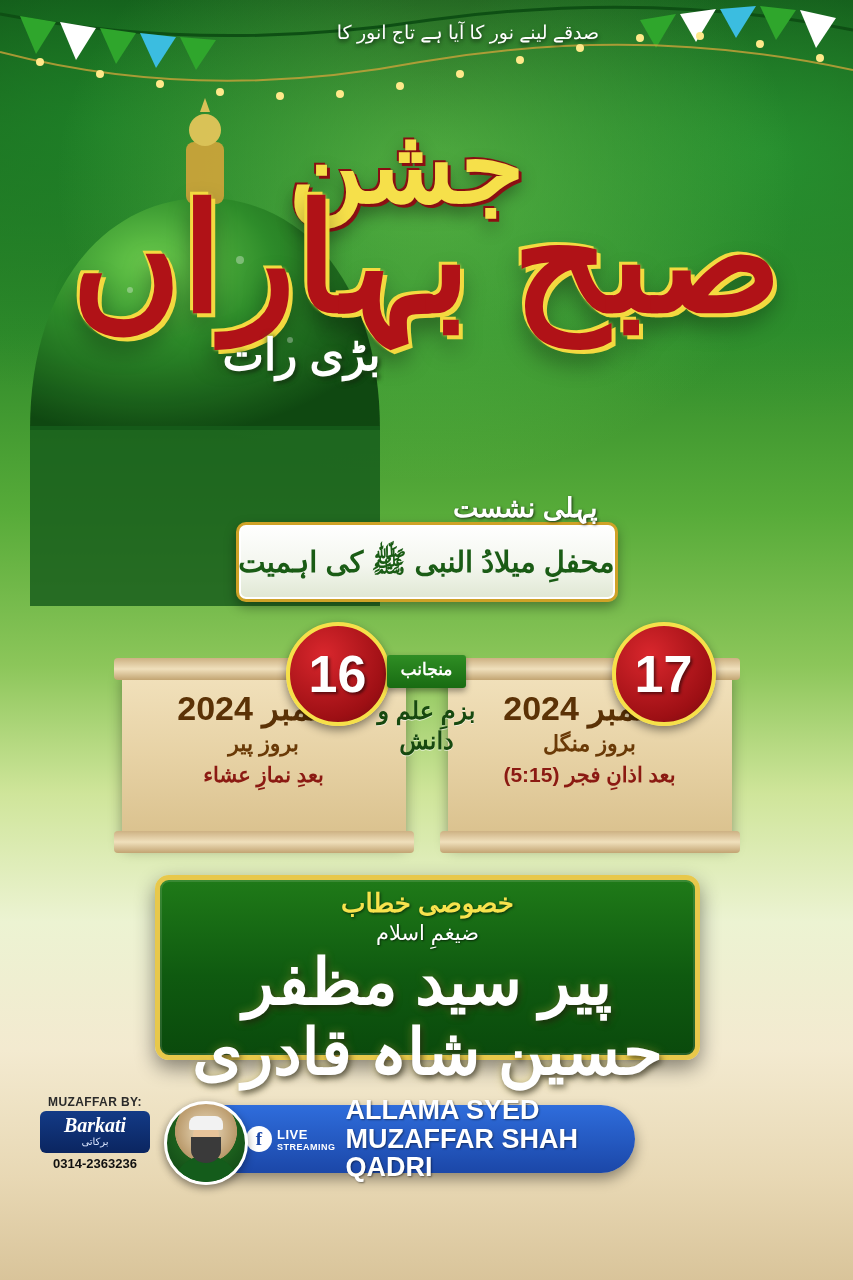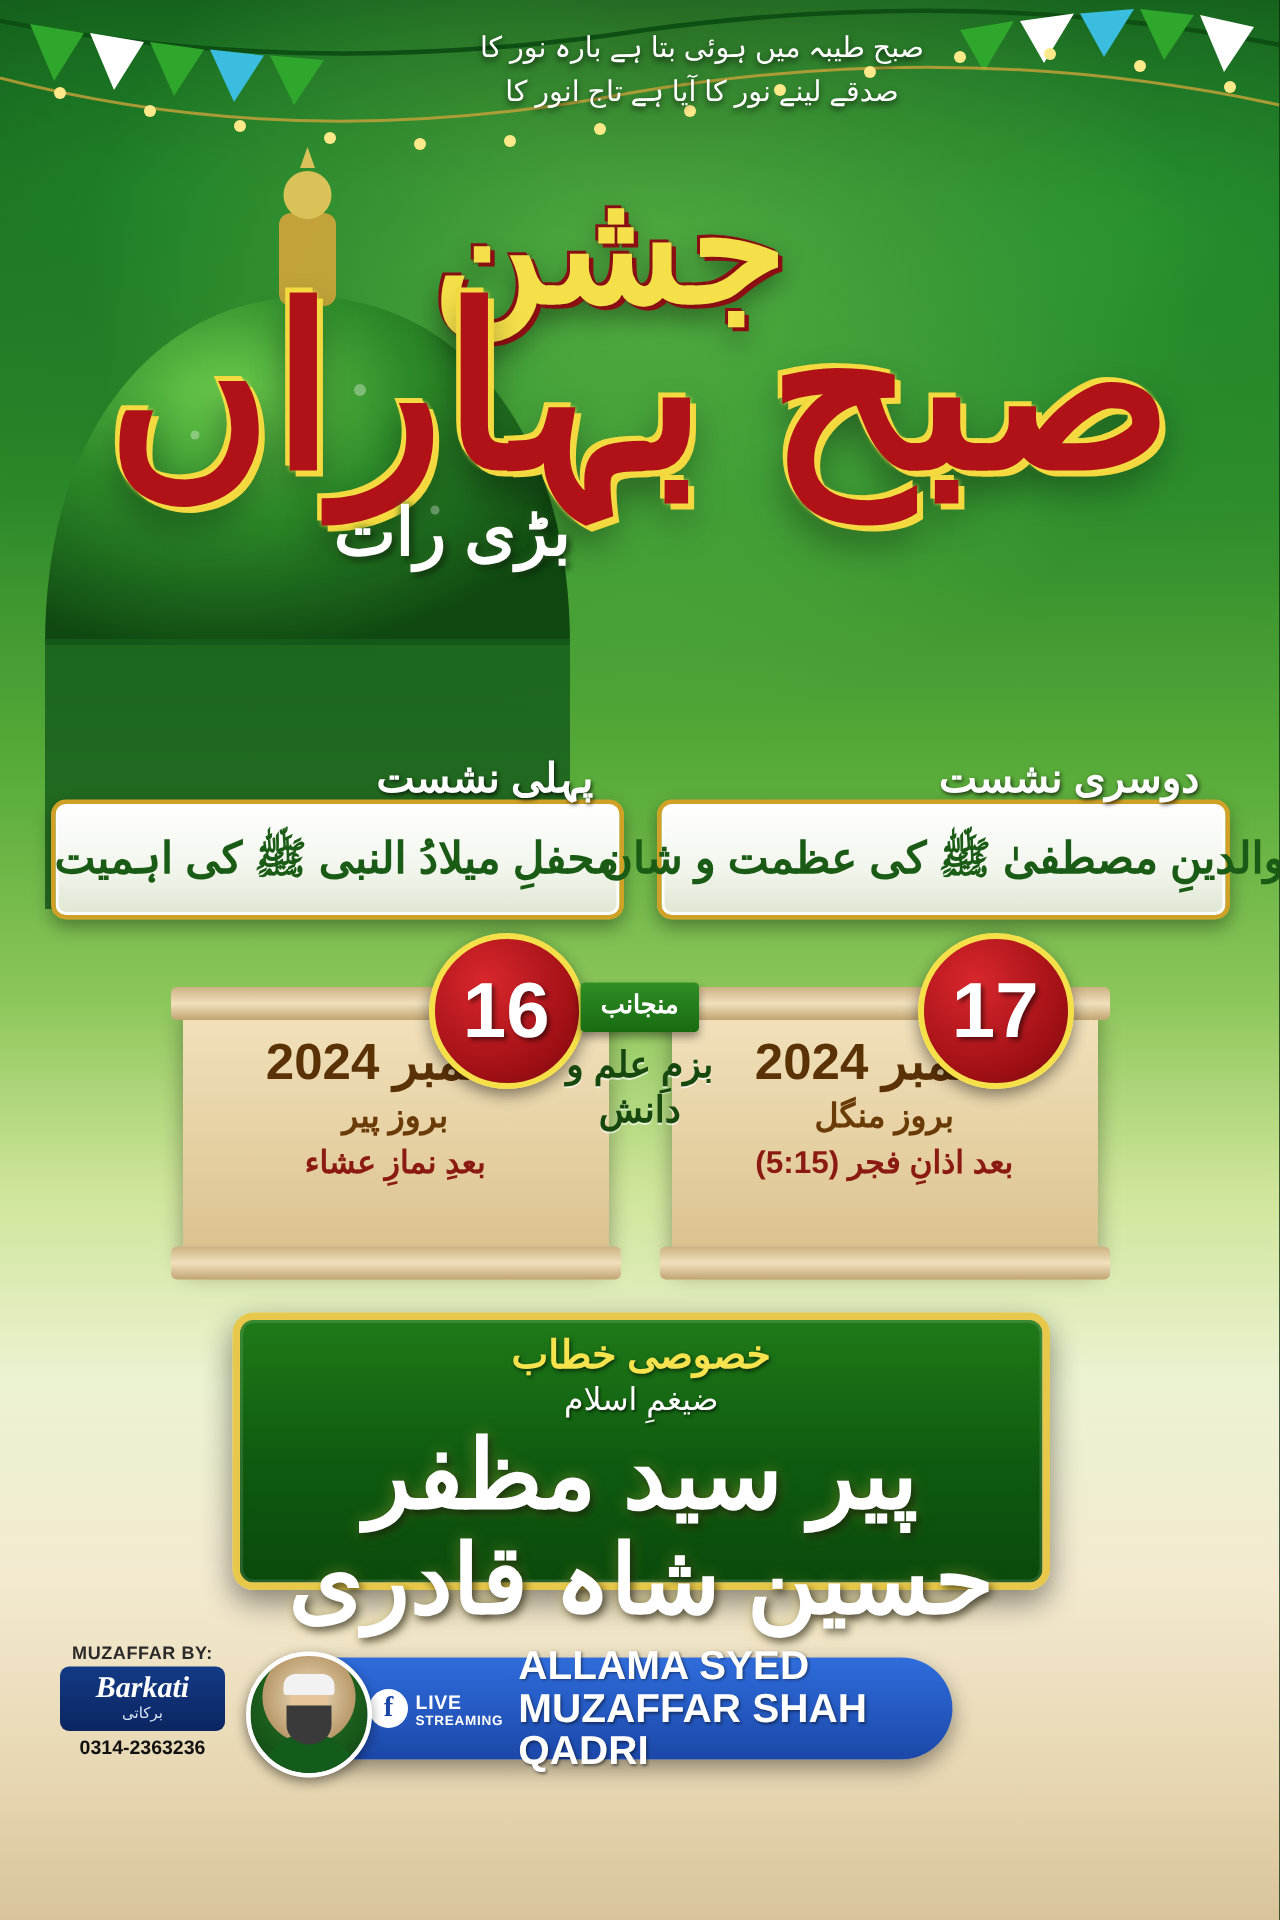--- a/index.html
+++ b/index.html
@@ -101,21 +101,21 @@
     font-weight: bold;
     color: #ffffff;
     text-shadow: 0 0 6px #2c6b22, 2px 2px 4px rgba(0,0,0,.7);
     margin-top: 6px;
     margin-right: 250px;
   }
 
   
   .sessions {
     position: absolute;
-    top: 511px;
+    top: 500px;
     left: 0;
     width: 853px;
     display: flex;
     flex-direction: row-reverse;
     justify-content: center;
     gap: 22px;
     direction: rtl;
   }
   .session {
     position: relative;
@@ -517,41 +517,34 @@
     <circle cx="215" cy="40" r="16" fill="#e3c55a"></circle>
     <path d="M215,8 l5,14 h-10 z" fill="#e3c55a"></path>
     <g opacity=".35" fill="#ffffff">
       <circle cx="140" cy="200" r="3"></circle>
         <circle cx="250" cy="170" r="4"></circle>
         <circle cx="300" cy="250" r="3"></circle>
     </g>
   </svg>
 
   <div class="couplet">
-    <div>صبح طیبہ میں ہوئی بتا ہے بارہ نور کا</div>
     <div>صدقے لینے نور کا آیا ہے تاج انور کا</div>
   </div>
 
   <div class="main-title">
     <div class="title-jashn">جشن</div>
     <div class="title-subh">صبح بہاراں</div>
     <div class="title-bari">بڑی رات</div>
   </div>
 
   <div class="sessions">
     <div class="session">
       <div class="session-label">پہلی نشست</div>
       <div class="session-box">
         <div class="session-text">محفلِ میلادُ النبی ﷺ کی اہمیت</div>
-      </div>
-    </div>
-    <div class="session">
-      <div class="session-label">دوسری نشست</div>
-      <div class="session-box">
-        <div class="session-text">والدینِ مصطفیٰ ﷺ کی عظمت و شان</div>
       </div>
     </div>
   </div>
 
   <div class="scrolls">
     <div class="scroll-card">
       <div class="scroll-paper"></div>
       <div class="date-badge">
         <span>16</span>
       </div>

